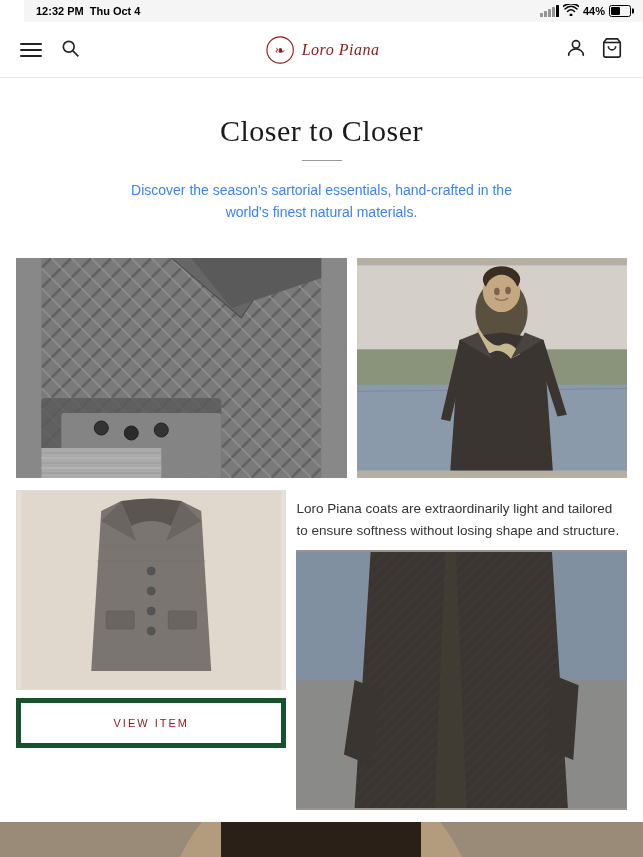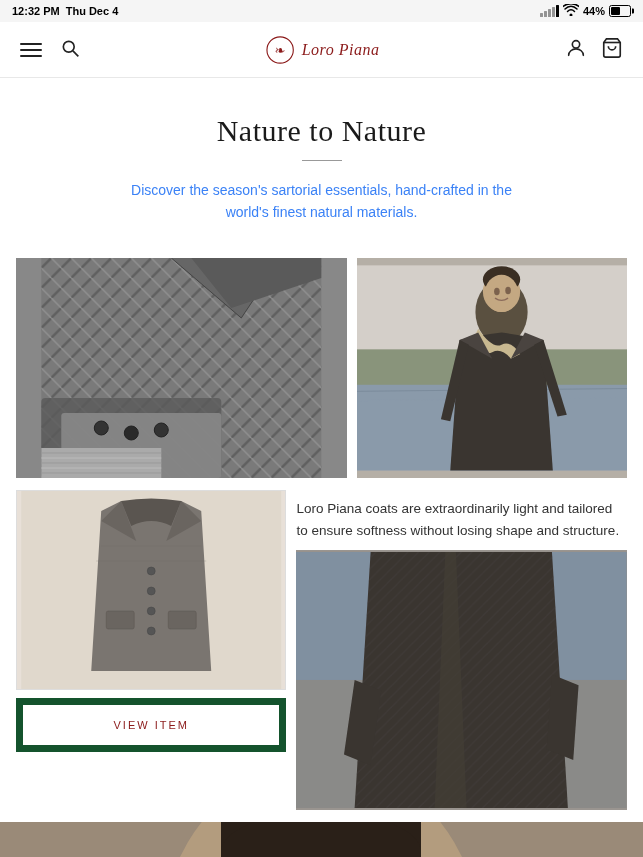--- a/index.html
+++ b/index.html
@@ -16,20 +16,21 @@
       background: #f5f5f5;
       display: flex;
       justify-content: space-between;
       align-items: center;
       padding: 0 12px;
       height: 22px;
       font-family: -apple-system, Helvetica, sans-serif;
       font-size: 11px;
       font-weight: 600;
       color: #000;
+      margin-left: 24px;
     }
     .status-left { display: flex; gap: 6px; align-items: center; }
     .status-right { display: flex; gap: 4px; align-items: center; }
     .battery-icon {
       width: 22px; height: 12px;
       border: 1.5px solid #000;
       border-radius: 2.5px;
       position: relative;
       display: inline-block;
     }
@@ -162,21 +163,21 @@
       gap: 8px;
     }
     .coat-image-container {
       background: #e8e0d8;
       height: 200px;
       position: relative;
       overflow: hidden;
       border: 1px solid #ddd;
     }
     .view-item-btn {
-      border: 7px solid #14532d;
+      border: 5px solid #14532d;
       background: #fff;
       color: #8b1a1a;
       font-family: -apple-system, Helvetica, Arial, sans-serif;
       font-size: 11px;
       letter-spacing: 2px;
       padding: 14px 10px;
       text-align: center;
       cursor: pointer;
       width: 100%;
     }
@@ -225,21 +226,21 @@
 
     
     .user-svg, .cart-svg { width: 22px; height: 22px; }
   </style>
 </head>
 <body>
 
 <div class="status-bar">
   <div class="status-left">
     <span>12:32 PM</span>
-    <span>Thu Dec 4</span>
+    <span>Thu Oct 4</span>
   </div>
   <div class="status-right">
     <div class="signal-dots">
       <div class="signal-dot" style="height:4px;opacity:0.4"></div>
       <div class="signal-dot" style="height:6px;opacity:0.4"></div>
       <div class="signal-dot" style="height:8px;opacity:0.4"></div>
       <div class="signal-dot" style="height:10px;opacity:0.4"></div>
       <div class="signal-dot" style="height:12px"></div>
     </div>
     <span class="wifi-icon">
@@ -293,21 +294,21 @@
       <svg class="cart-svg" viewBox="0 0 24 24" fill="none" stroke="#222" stroke-width="1.8">
         <path d="M6 2L3 6v14a2 2 0 0 0 2 2h14a2 2 0 0 0 2-2V6l-3-4z"></path>
         <line x1="3" y1="6" x2="21" y2="6"></line>
         <path d="M16 10a4 4 0 0 1-8 0"></path>
       </svg>
     </span>
   </div>
 </nav>
 
 <div class="hero-section">
-  <h1 class="hero-title">Nature to Nature</h1>
+  <h1 class="hero-title">Closer to Closer</h1>
   <div class="hero-divider"></div>
   <p class="hero-subtitle">Discover the season's sartorial essentials, hand-crafted in the world's finest natural materials.</p>
 </div>
 
 <div class="content-area">
 
   <div class="top-row">
 
     <div class="img-left">
       <svg class="fabric-img" viewBox="0 0 280 220" xmlns="http://www.w3.org/2000/svg">

